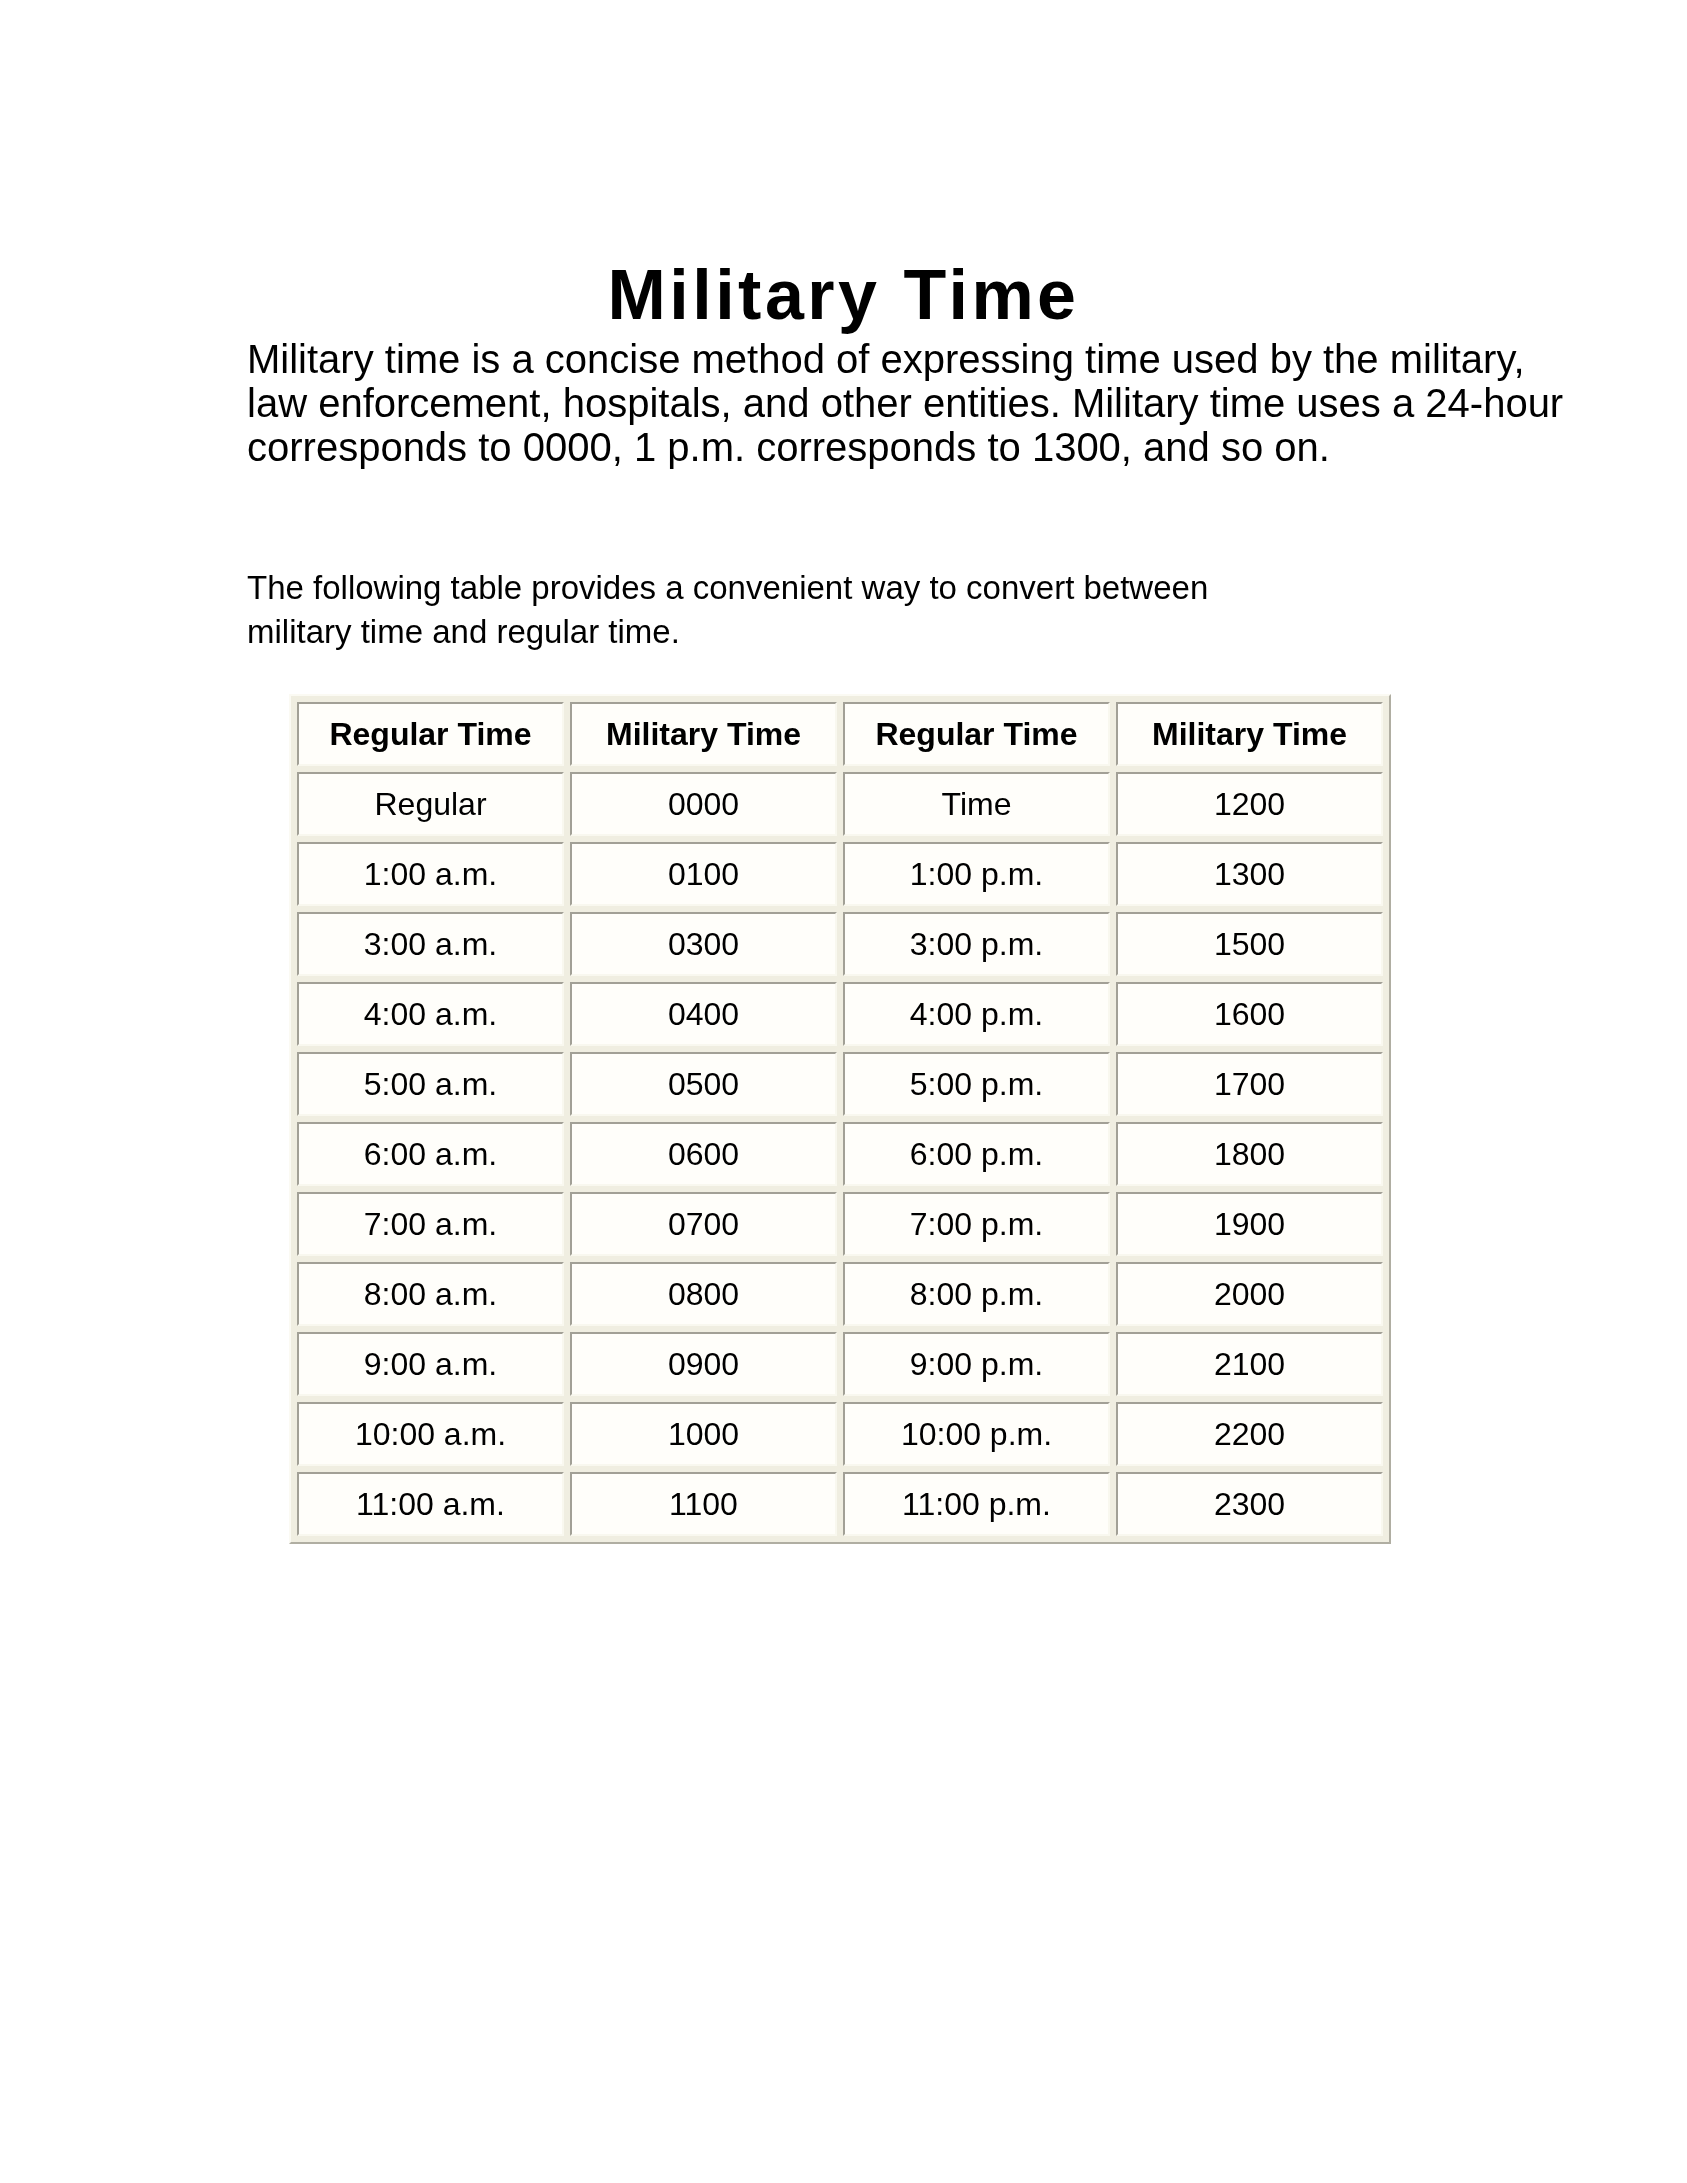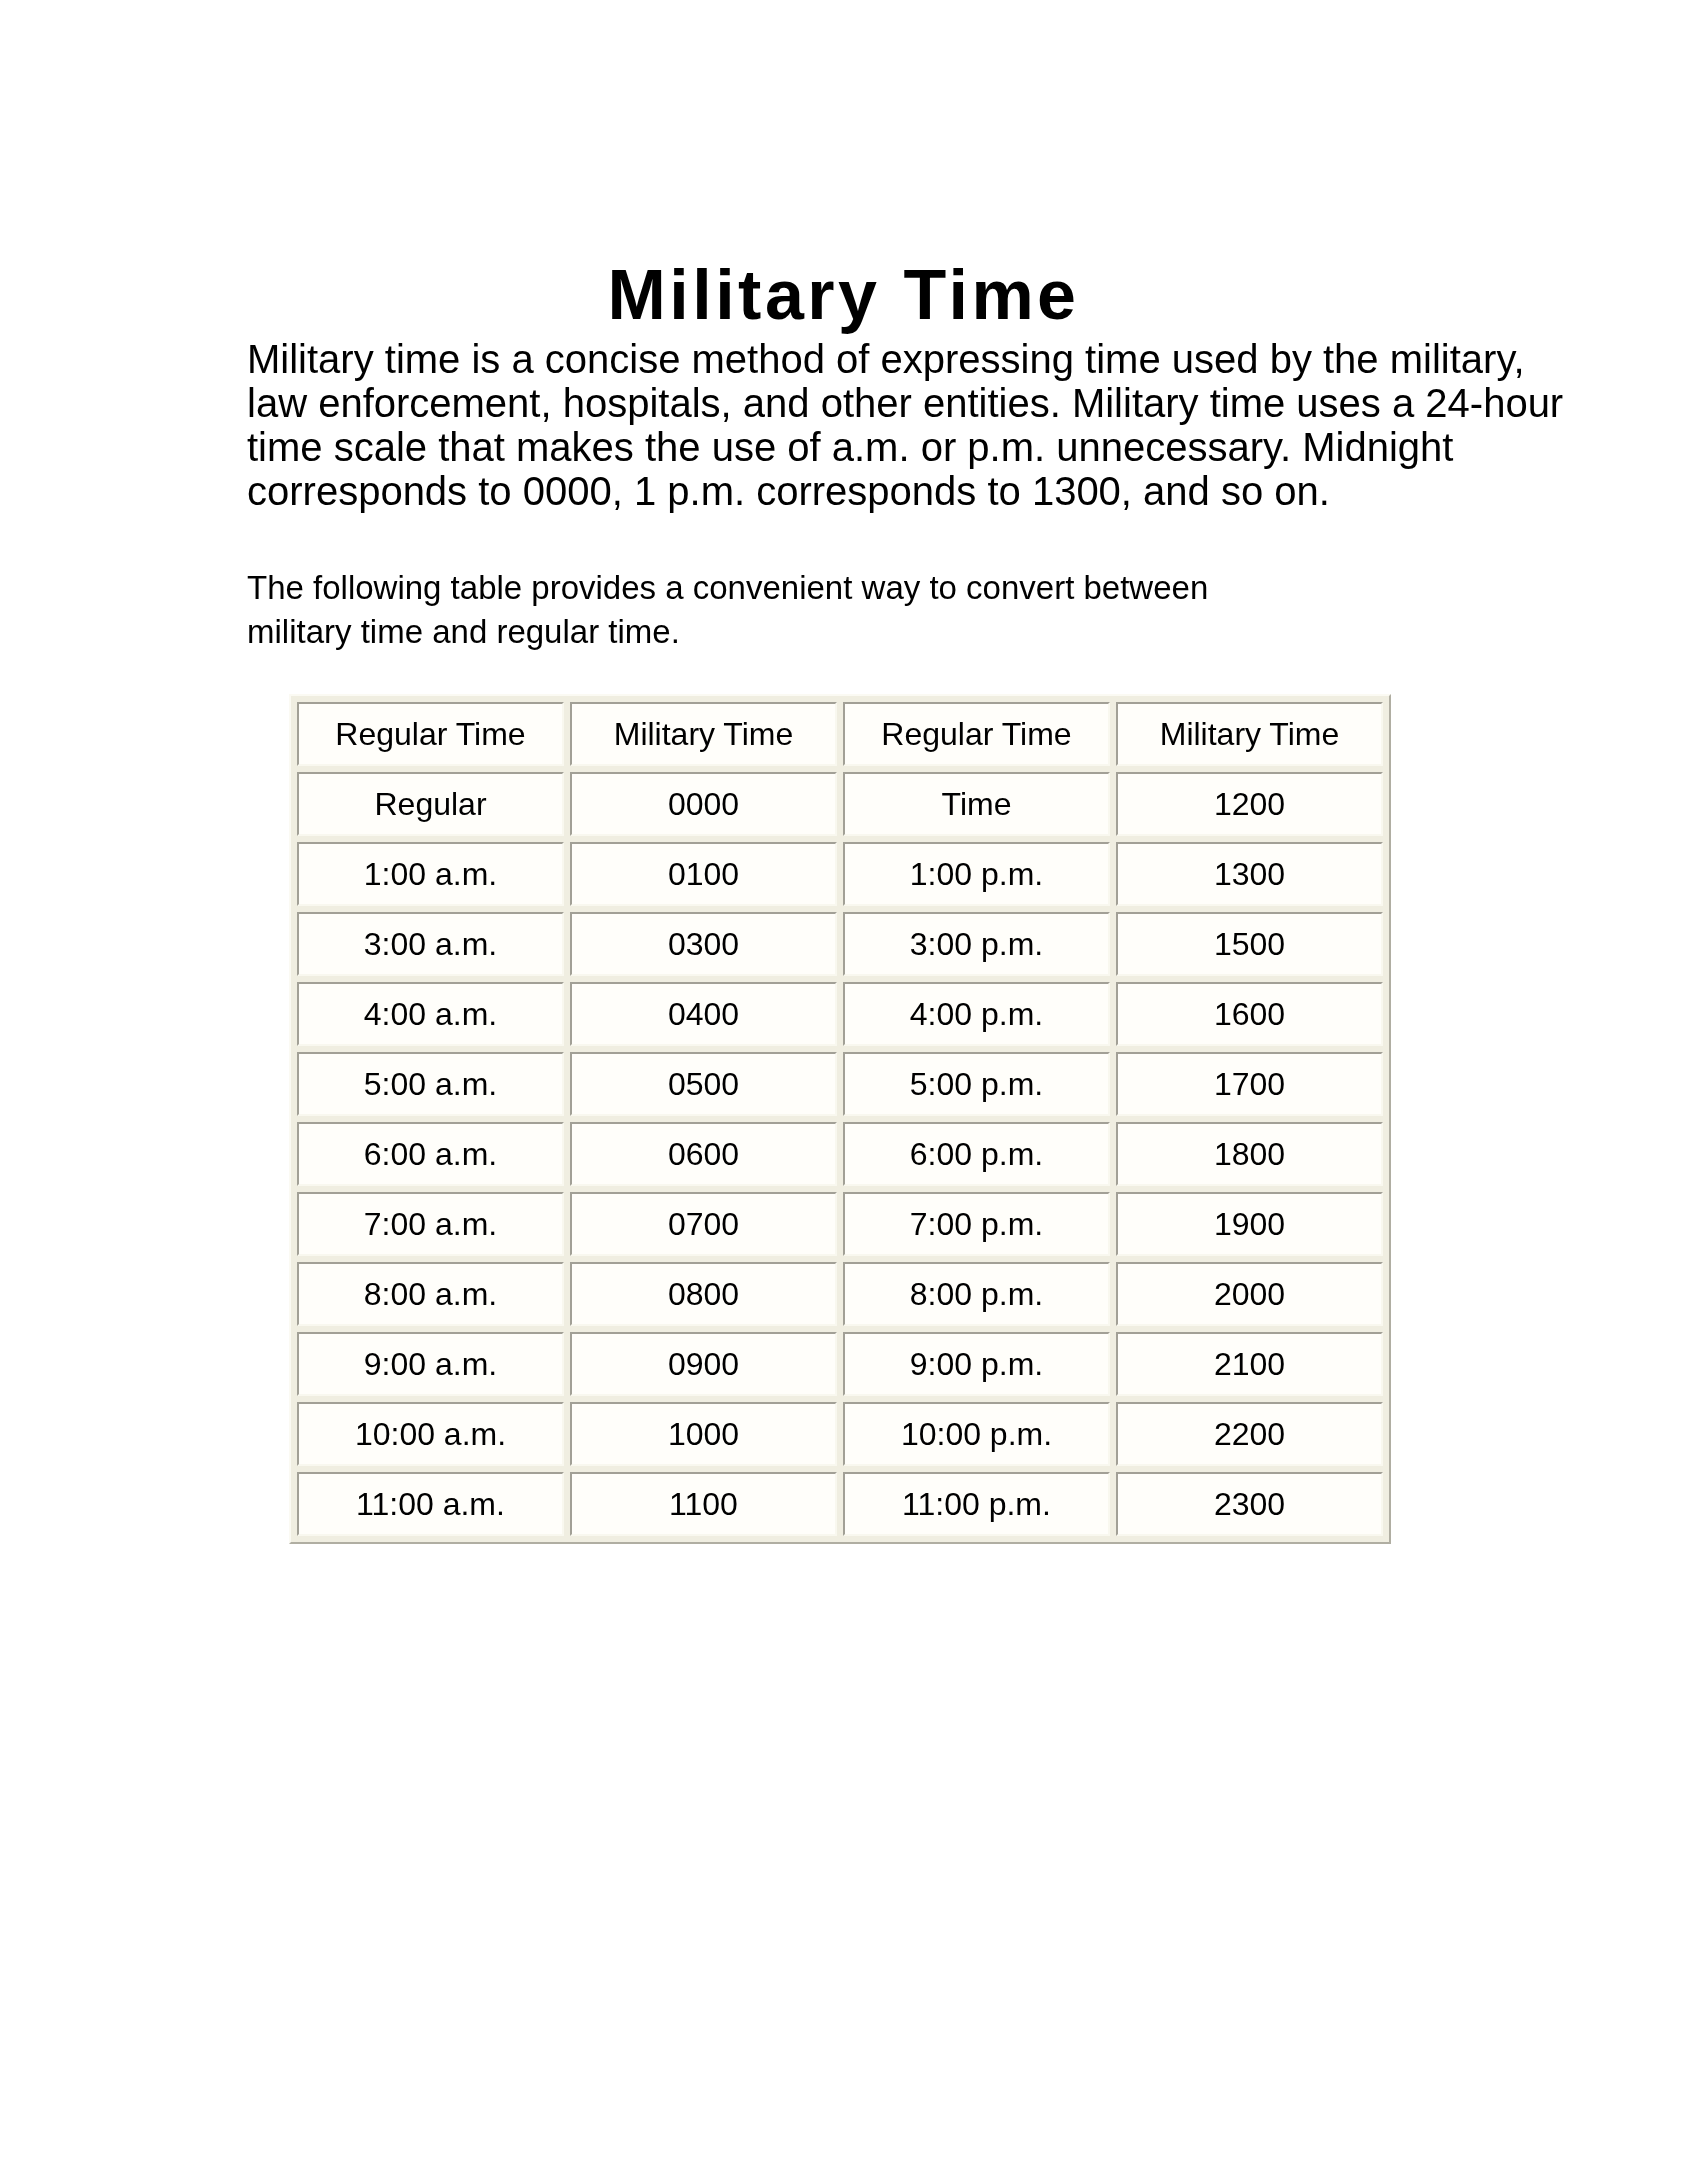--- a/index.html
+++ b/index.html
@@ -64,31 +64,30 @@
     vertical-align:middle;
     font-size:32px;
     background:var(--cell-bg);
     border-top:2.6px solid var(--edge-dark);
     border-left:2.6px solid var(--edge-dark);
     border-bottom:2.6px solid var(--edge-light);
     border-right:2.6px solid var(--edge-light);
     padding:0;
     overflow:hidden;
   }
-  table.conversion th{font-weight:normal;}
+  table.conversion th{font-weight:bold;}
 </style>
 </head>
 <body>
 
 <h1 class="doc-title">Military Time</h1>
 
 <div class="intro">
   <div class="line">Military time is a concise method of expressing time used by the military,</div>
   <div class="line">law enforcement, hospitals, and other entities. Military time uses a 24-hour</div>
-  <div class="line">time scale that makes the use of a.m. or p.m. unnecessary. Midnight</div>
   <div class="line">corresponds to 0000, 1 p.m. corresponds to 1300, and so on.</div>
 </div>
 
 <div class="table-intro">
   <div class="line">The following table provides a convenient way to convert between</div>
   <div class="line">military time and regular time.</div>
 </div>
 
 <table class="conversion">
   <thead>

